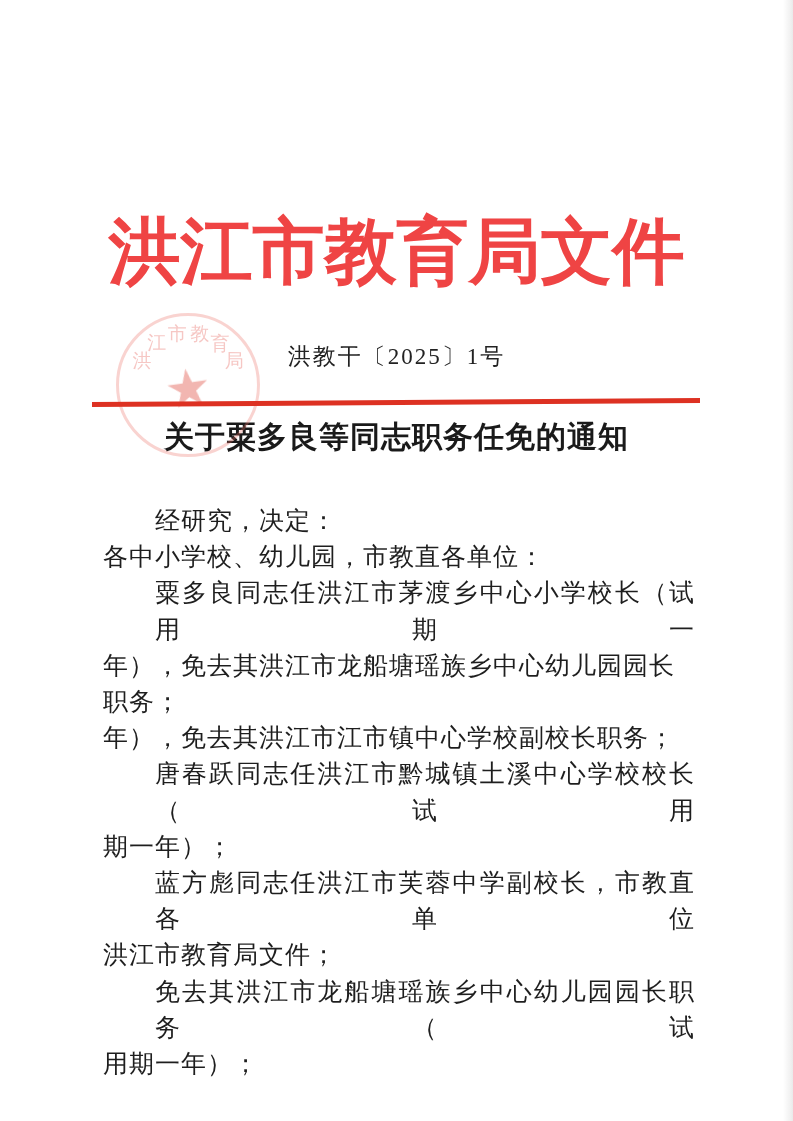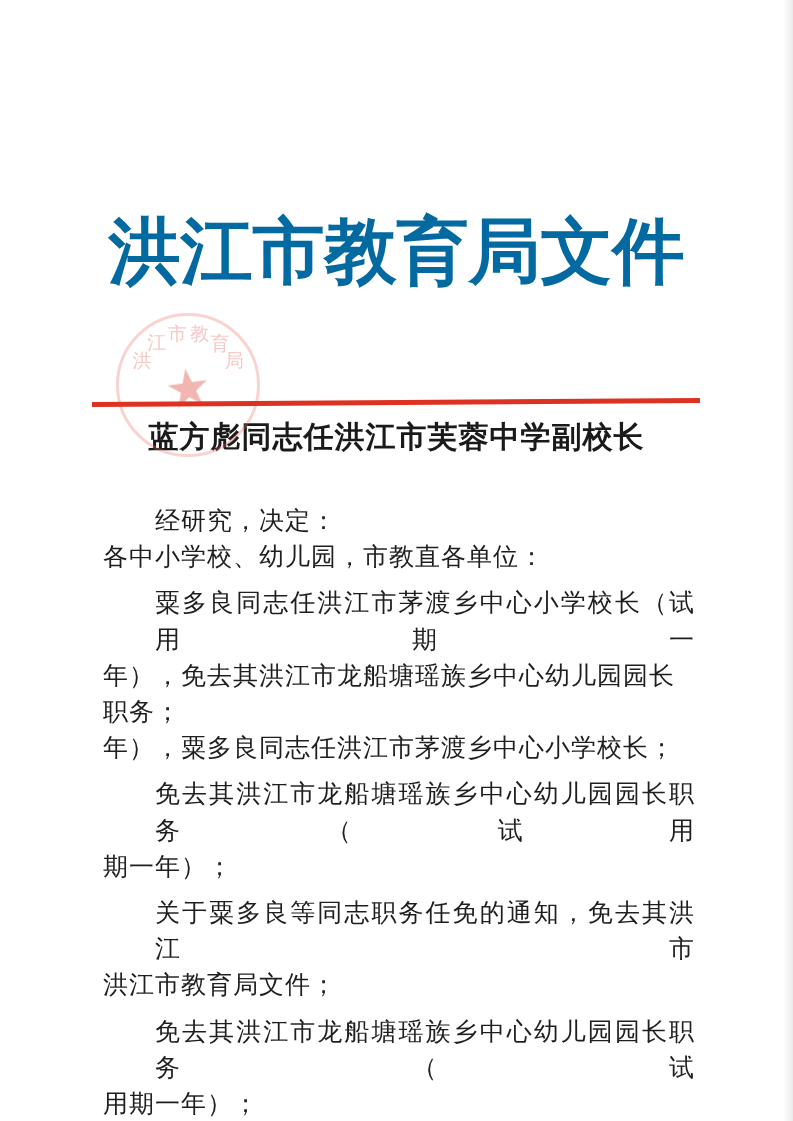--- a/index.html
+++ b/index.html
@@ -17,21 +17,21 @@
     position:absolute; top:0; right:0; width:10px; height:100%;
     background:linear-gradient(to right, rgba(120,120,120,0) 0%, rgba(120,120,120,0.10) 70%, rgba(120,120,120,0.16) 100%);
   }
 
   
   .org-title {
     position:absolute; top:204px; left:0; width:100%;
     text-align:center;
     font-size:72px; font-weight:bold;
     letter-spacing:0px;
-    color:#0369a1;
+    color:#ef4444;
     font-family:"Liberation Serif", serif;
     white-space:nowrap;
   }
 
   
   .doc-number {
     position:absolute; top:341px; left:0; width:100%;
     text-align:center;
     font-size:23px; letter-spacing:2px;
     color:#222222;
@@ -59,21 +59,21 @@
 
   
   .body-block {
     position:absolute; top:503px; left:103px; width:592px;
     font-size:25px; line-height:36.2px;
     letter-spacing:1px;
     color:#1e1e1e;
   }
   .body-line { min-height:36.2px; }
   .indent { padding-left:52px; }
-  .fill { text-align:justify; text-align-last:justify;margin-top:10px; }
+  .fill { text-align:justify; text-align-last:justify; }
 
   
   .stamp {
     position:absolute; left:116px; top:313px;
     width:144px; height:144px;
     z-index:1;
     pointer-events:none;
   }
   .stamp-circle {
     position:absolute; left:0; top:0; right:0; bottom:0;
@@ -114,34 +114,35 @@
     <span class="ring-char rc1">江</span>
     <span class="ring-char rc2">市</span>
     <span class="ring-char rc3">教</span>
     <span class="ring-char rc4">育</span>
     <span class="ring-char rc5">局</span>
     <span class="stamp-star">★</span>
   </div>
 
   <div class="org-title">洪江市教育局文件</div>
 
+  <div class="doc-number">洪教干〔2025〕1号</div>
 
   <div class="red-line"></div>
 
-  <div class="doc-title">蓝方彪同志任洪江市芙蓉中学副校长</div>
+  <div class="doc-title">关于粟多良等同志职务任免的通知</div>
 
   <div class="body-block">
     <div class="body-line indent">经研究，决定：</div>
     <div class="body-line">各中小学校、幼儿园，市教直各单位：</div>
     <div class="body-line indent fill">粟多良同志任洪江市茅渡乡中心小学校长（试用期一</div>
     <div class="body-line">年），免去其洪江市龙船塘瑶族乡中心幼儿园园长职务；</div>
-    <div class="body-line">年），粟多良同志任洪江市茅渡乡中心小学校长；</div>
-    <div class="body-line indent fill">免去其洪江市龙船塘瑶族乡中心幼儿园园长职务（试用</div>
+    <div class="body-line">年），免去其洪江市江市镇中心学校副校长职务；</div>
+    <div class="body-line indent fill">唐春跃同志任洪江市黔城镇土溪中心学校校长（试用</div>
     <div class="body-line">期一年）；</div>
-    <div class="body-line indent fill">关于粟多良等同志职务任免的通知，免去其洪江市</div>
+    <div class="body-line indent fill">蓝方彪同志任洪江市芙蓉中学副校长，市教直各单位</div>
     <div class="body-line">洪江市教育局文件；</div>
     <div class="body-line indent fill">免去其洪江市龙船塘瑶族乡中心幼儿园园长职务（试</div>
     <div class="body-line">用期一年）；</div>
 
   </div>
 
   <div class="scan-edge"></div>
 
 </div>
 

